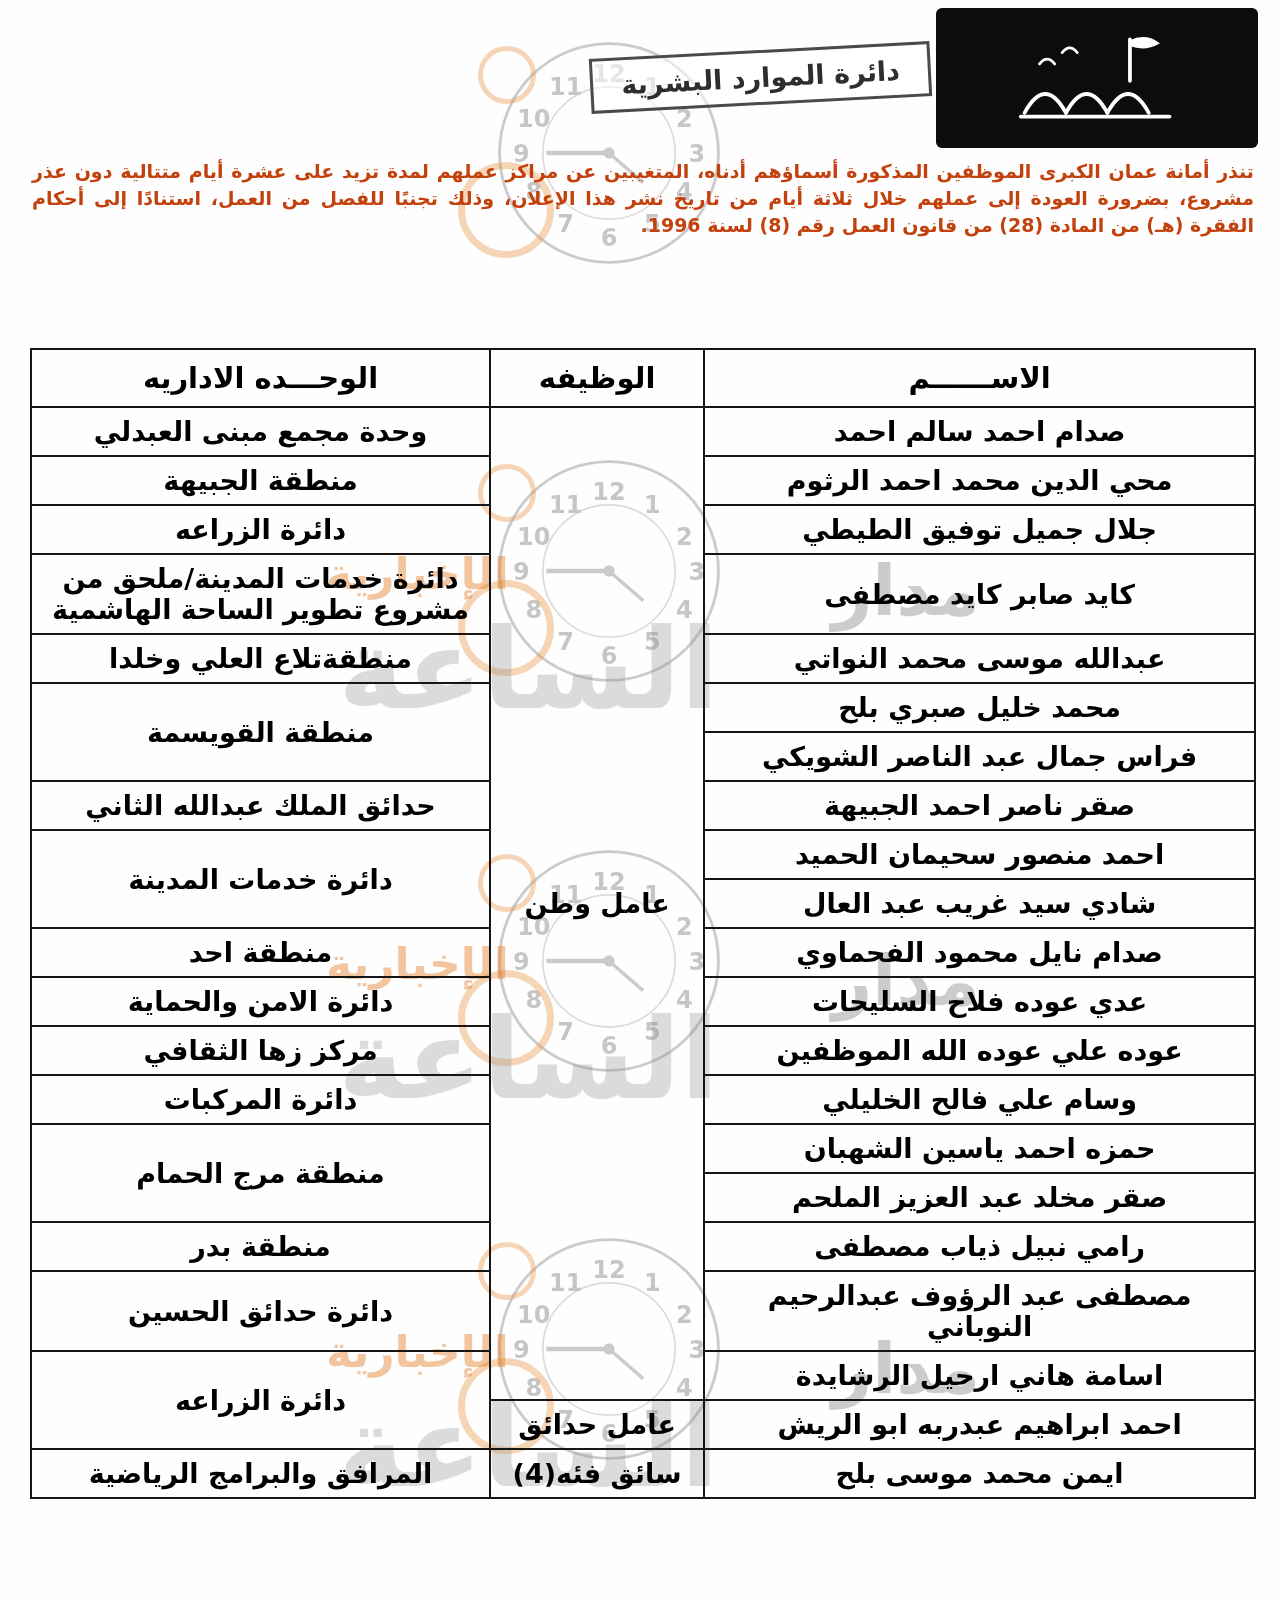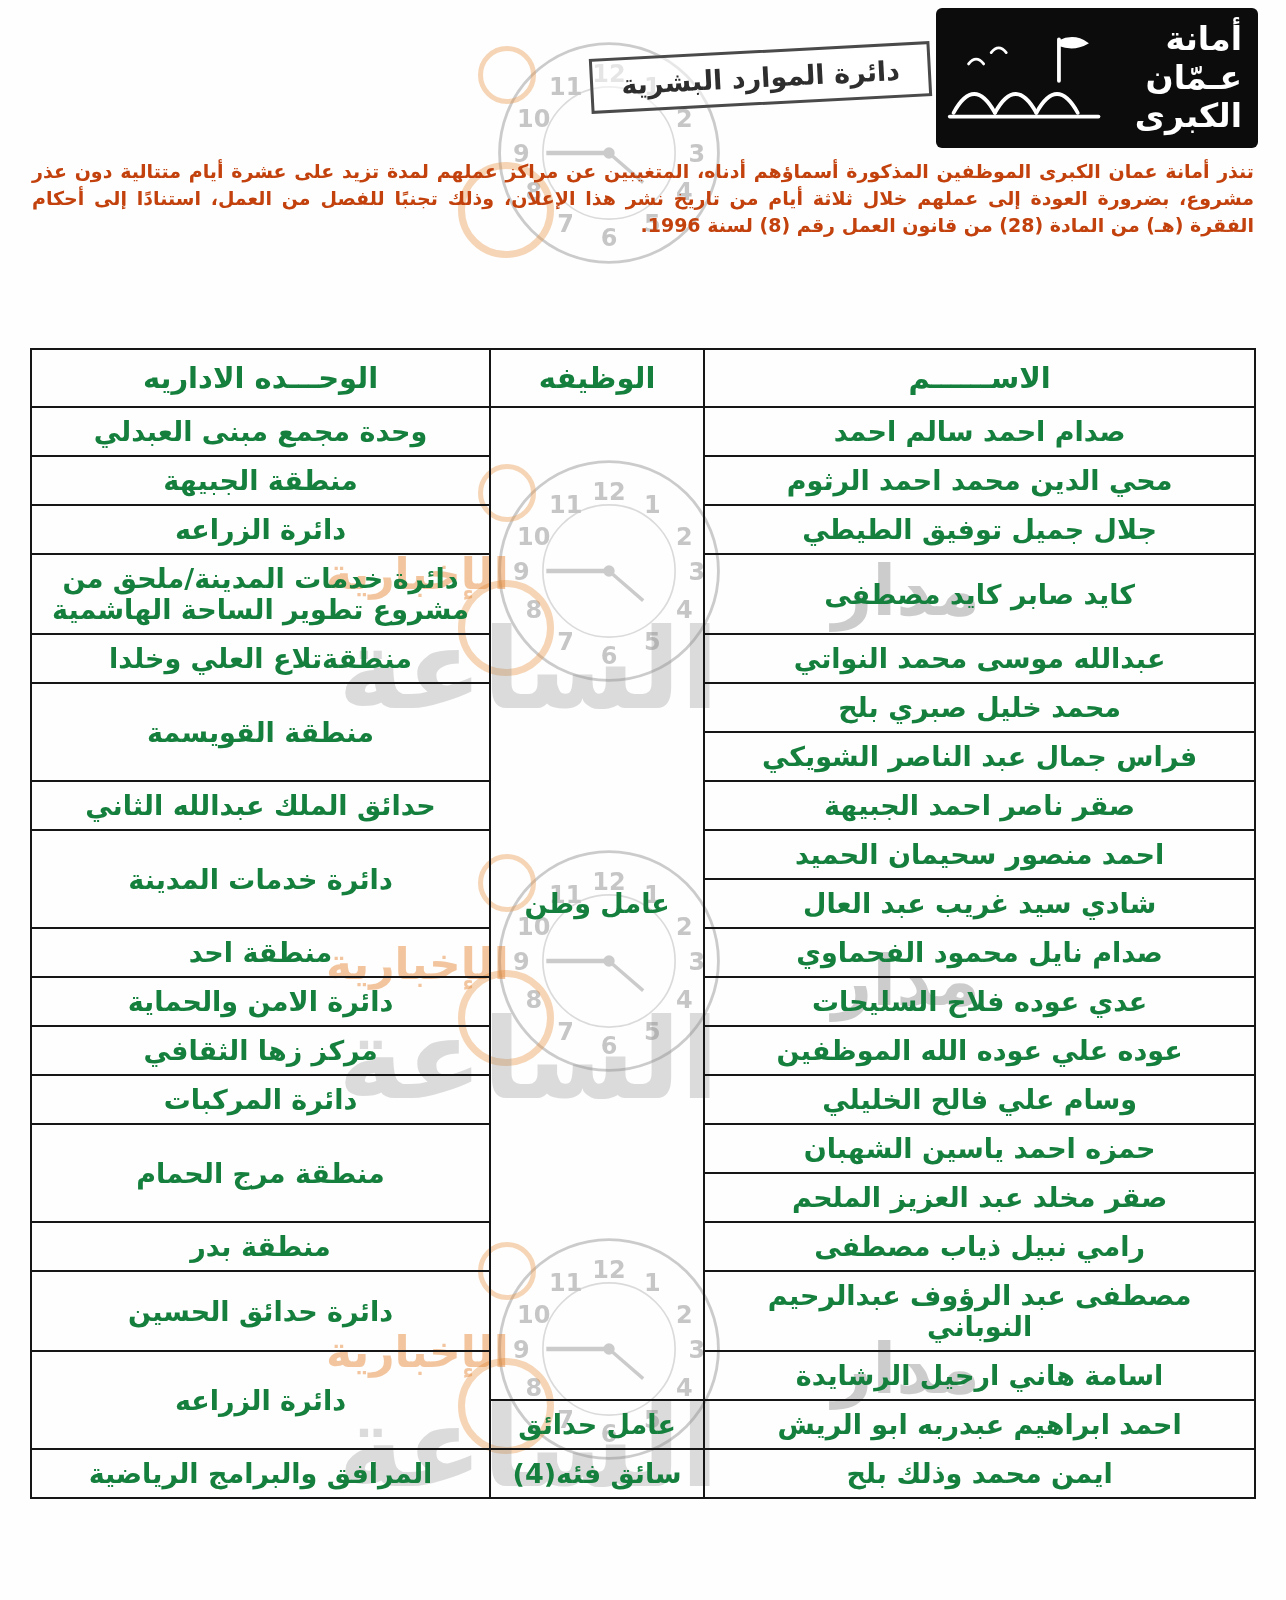--- a/index.html
+++ b/index.html
@@ -53,21 +53,21 @@
   }
 
   table.notice {
     position:absolute; top:348px; right:30px; left:30px;
     width:1226px; border-collapse:collapse; table-layout:fixed;
     background:transparent;
   }
   table.notice th, table.notice td {
     border:2.5px solid #161616;
     font-weight:bold; text-align:center; vertical-align:middle;
-    padding:8px 8px; background:transparent; color:#15803d;
+    padding:8px 8px; background:transparent; color:#000000;
   }
   table.notice th { font-size:29px; padding:11px 8px; }
   table.notice td { font-size:27px; }
   col.c-name { width:45%; }
   col.c-job  { width:17.5%; }
   col.c-unit { width:37.5%; }
 
   .signature {
     position:absolute; top:1548px; left:95px;
     font-size:29px; font-weight:bold; color:#0d0d0d;
@@ -143,25 +143,20 @@
     <span class="wm-news">الإخبارية</span>
     <span class="wm-saah">الساعة</span>
     <span class="wm-madar">مدار</span>
   </div>
 
 </div>
 
 <div class="content">
 
   <div class="logo-box">
-    <div class="logo-text">
-      <div>أمانة</div>
-      <div>عـمّان</div>
-      <div>الكبرى</div>
-    </div>
     <div class="logo-art">
       <svg viewBox="0 0 170 110" width="160" height="104">
         <g stroke="#ffffff" fill="none" stroke-width="4" stroke-linecap="round">
           <path d="M8 92 q22 -40 44 0"></path>
           <path d="M52 92 q22 -40 44 0"></path>
           <path d="M96 92 q22 -40 44 0"></path>
           <line x1="4" y1="96" x2="162" y2="96"></line>
           <line x1="120" y1="58" x2="120" y2="14"></line>
           <path d="M120 16 q16 -8 30 2 q-14 8 -30 2 z" fill="#ffffff" stroke-width="2"></path>
           <path d="M24 40 q8 -10 16 0" stroke-width="3"></path>
@@ -261,21 +256,21 @@
       </tr>
       <tr>
         <td>اسامة هاني ارحيل الرشايدة</td>
         <td rowspan="2">دائرة الزراعه</td>
       </tr>
       <tr>
         <td>احمد ابراهيم عبدربه ابو الريش</td>
         <td>عامل حدائق</td>
       </tr>
       <tr>
-        <td>ايمن محمد وذلك بلح</td>
+        <td>ايمن محمد موسى بلح</td>
         <td>سائق فئه(4)</td>
         <td>المرافق والبرامج الرياضية</td>
       </tr>
     </tbody>
   </table>
 
 
 </div>
 
 </body></html>

